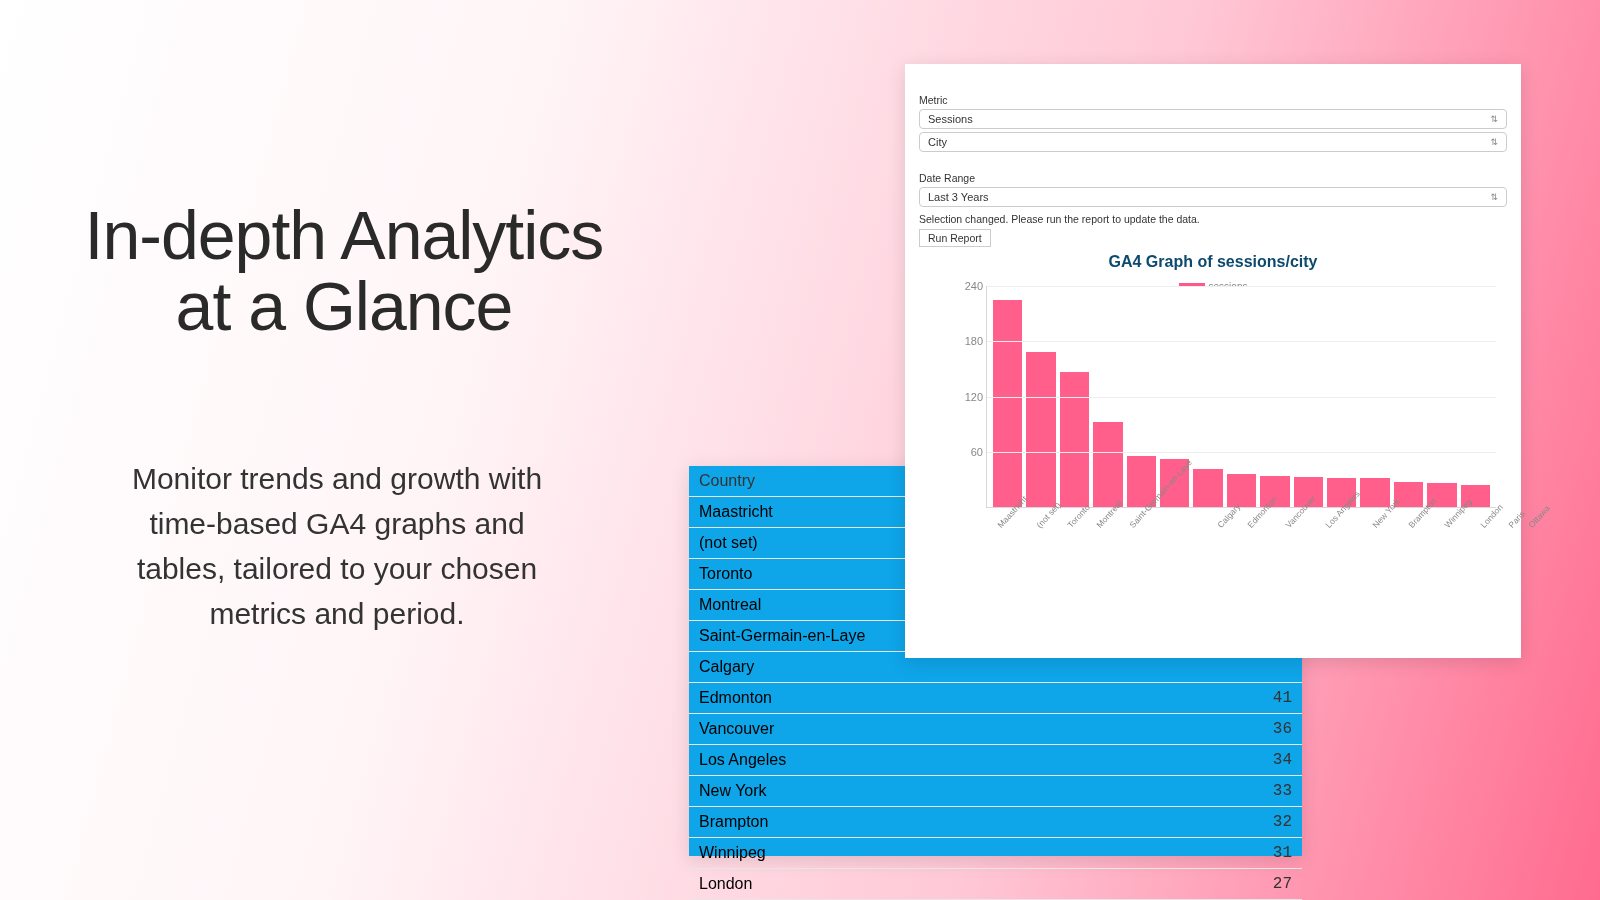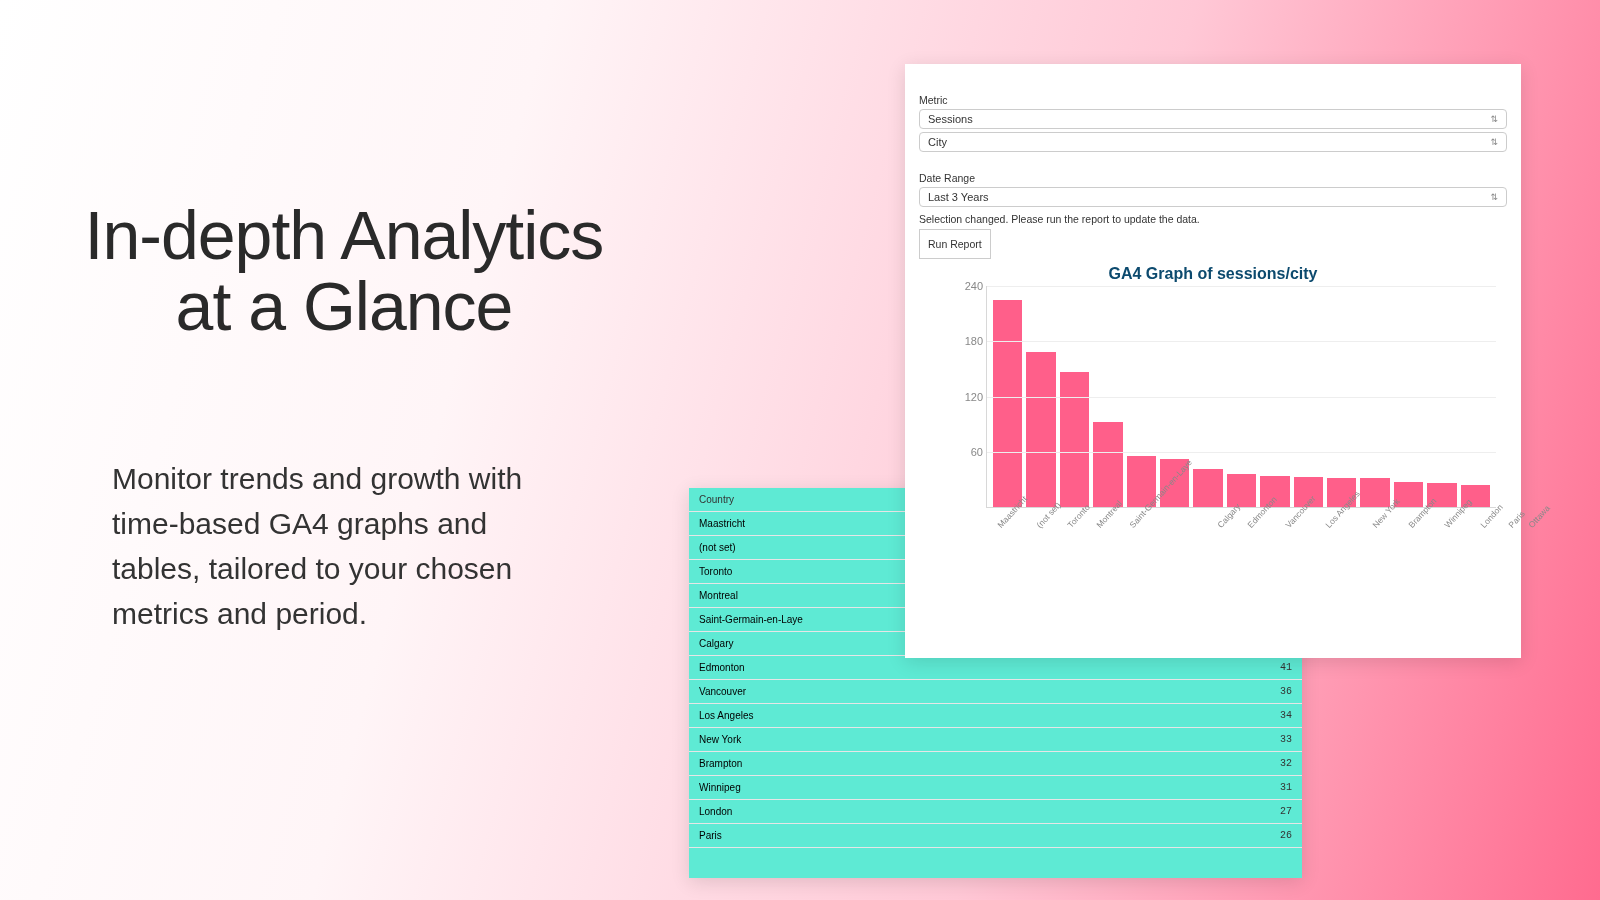--- a/index.html
+++ b/index.html
@@ -20,20 +20,21 @@
     letter-spacing: -1px;
   }
   #subheading {
     position: absolute;
     left: 112px; top: 456px;
     width: 450px;
     font-size: 30px;
     font-weight: 400;
     line-height: 1.5;
     color: #333;
+    text-align: center;
   }
   
   #panel {
     position: absolute;
     left: 905px; top: 64px;
     width: 616px; height: 594px;
     background: #fff;
     box-shadow: 0 4px 18px rgba(0,0,0,.12);
     padding: 10px 14px;
     font-size: 11px;
@@ -50,21 +51,21 @@
     display: flex; justify-content: space-between; align-items: center;
     margin-top: 3px;
   }
   .select .chev { color: #888; font-size: 9px; line-height: 1; }
   #hint { font-size: 10.5px; color: #333; margin-top: 6px; }
   #run-report {
     display: inline-block;
     border: 1px solid #ccc;
     border-radius: 0;
     background: #fff;
-    padding: 8px 8px;
+    padding: 2px 8px;
     font-size: 10.5px;
     margin-top: 4px;
   }
   #chart-title {
     text-align: center;
     font-size: 16px;
     font-weight: 700;
     color: #0c4a6e;
     margin-top: 6px;
   }
@@ -109,25 +110,25 @@
     flex: 1 1 0;
     font-size: 8.5px;
     color: #888;
     transform: rotate(-48deg) translate(-6px, 10px);
     transform-origin: left top;
     white-space: nowrap;
   }
   
   #table-panel {
     position: absolute;
-    left: 689px; top: 488px;
+    left: 689px; top: 466px;
     width: 613px; height: 390px;
-    background: #5eead4;
+    background: #0ea5e9;
     box-shadow: 0 4px 18px rgba(0,0,0,.12);
-    font-size: 10px;
+    font-size: 16px;
   }
   .trow {
     display: flex; justify-content: space-between;
     border-bottom: 1px solid #e6e6e6;
     padding: 6px 10px;
   }
   .trow.header { font-weight: 400; color: #333; }
   .trow .rval { color: #333; font-family: Liberation Mono, monospace; }
 </style>
 </head>

